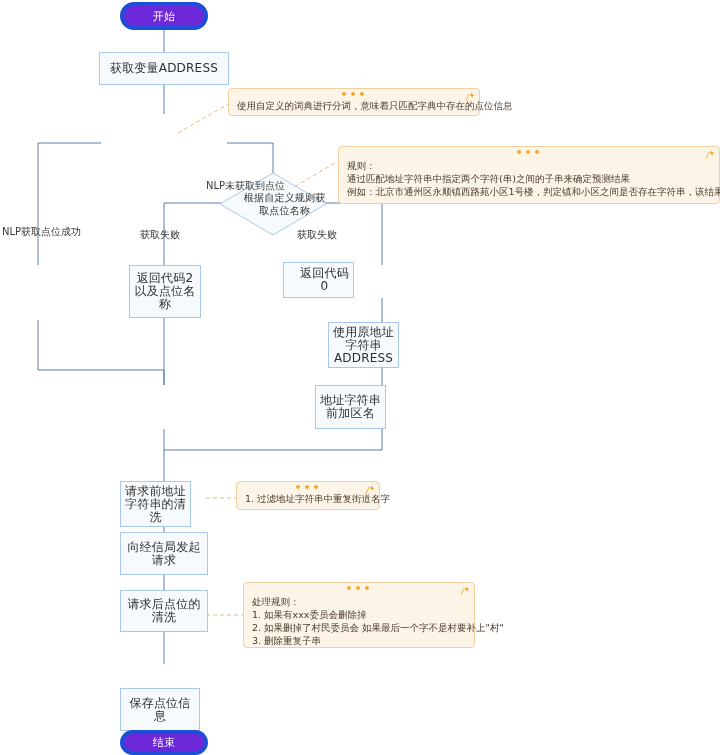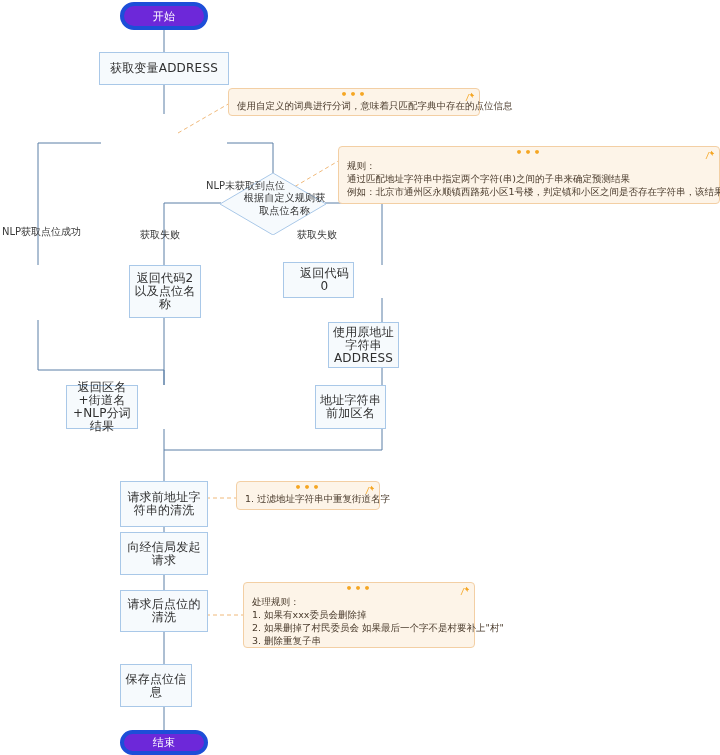--- a/index.html
+++ b/index.html
@@ -180,41 +180,38 @@
   </div>
 
   <div class="node process" style="left:283px; top:262px; width:71px; height:36px;padding-left:16px;">
     <span>返回代码0</span>
   </div>
 
   <div class="node process" style="left:284px; top:322px; width:71px; height:46px;margin-left:44px;">
     <span>使用原地址字符串ADDRESS</span>
   </div>
 
-  <div class="node process" style="left:66px; top:385px; width:72px; height:44px;">
-    <span>返回区名+街道名+NLP分词结果</span>
-  </div>
 
   <div class="node process" style="left:283px; top:385px; width:71px; height:44px;margin-left:32px;">
     <span>地址字符串前加区名</span>
   </div>
 
-  <div class="node process" style="left:120px; top:481px; width:88px; height:46px;">
+  <div class="node process" style="left:120px; top:481px; width:71px; height:46px;">
     <span>请求前地址字符串的清洗</span>
   </div>
 
   <div class="node process" style="left:120px; top:532px; width:88px; height:43px;justify-content:center;">
     <span>向经信局发起请求</span>
   </div>
 
   <div class="node process" style="left:120px; top:590px; width:88px; height:42px;">
     <span>请求后点位的清洗</span>
   </div>
 
-  <div class="node process" style="left:120px; top:664px; width:72px; height:43px;">
+  <div class="node process" style="left:120px; top:688px; width:80px; height:43px;">
     <span>保存点位信息</span>
   </div>
 
   <div class="node terminator" style="left:120px; top:730px; width:88px; height:25px;">
     <span>结束</span>
   </div>
 
   <div class="edge-label" style="left:2px; top:226px;">
     <span>NLP获取点位成功</span>
   </div>

